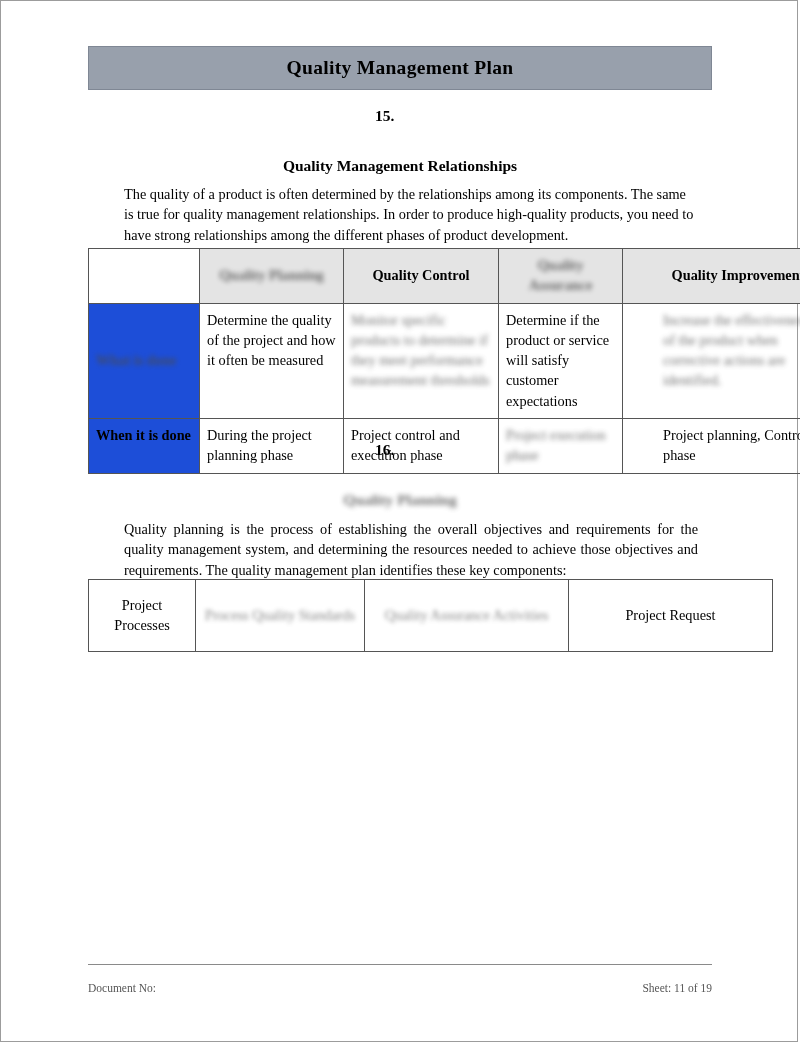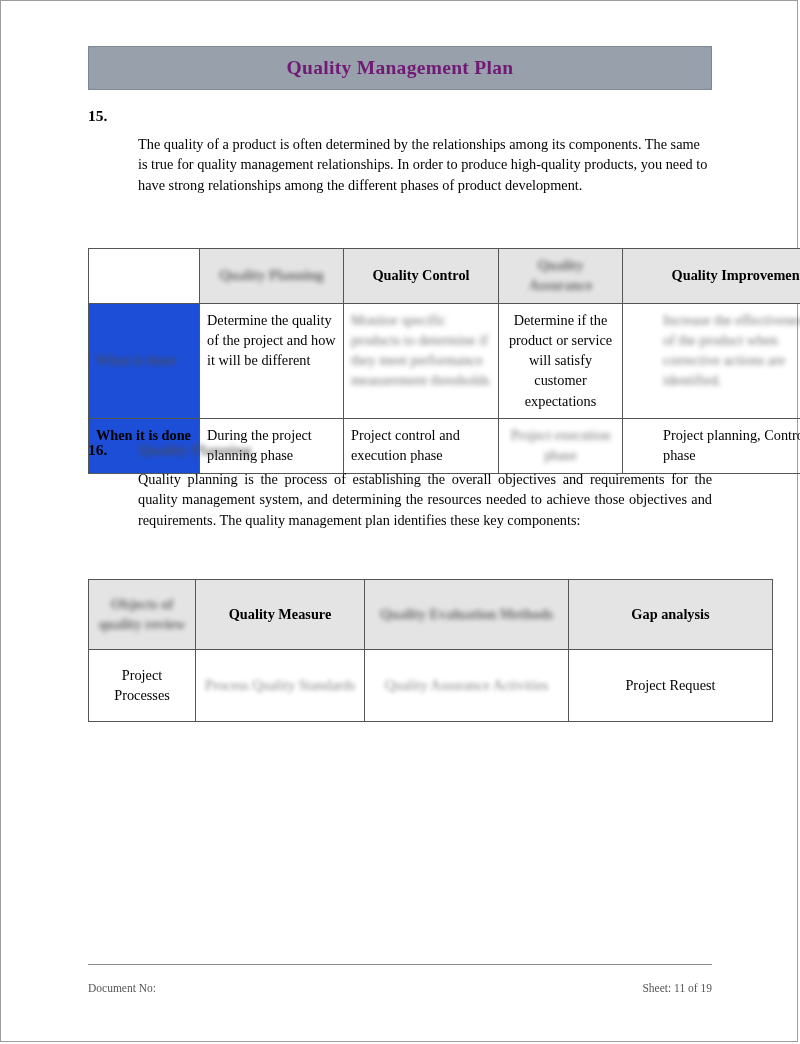--- a/index.html
+++ b/index.html
@@ -33,48 +33,49 @@
     width: 624px;
     height: 44px;
     background: #98a0ac;
     border: 1px solid #7f8794;
     box-sizing: border-box;
     display: flex;
     align-items: center;
     justify-content: center;
   }
   .title-banner .title-text {
-    color: #701a75;
+    color: #000000;
     font-size: 19.5px;
     font-weight: bold;
     letter-spacing: 0.3px;
   }
 
   
   .section {
     position: absolute;
     left: 87px;
     width: 624px;
   }
   .section-head {
     display: flex;
     align-items: center;
+    flex-direction: column;
   }
   .section-num {
     width: 50px;
     flex: 0 0 50px;
     font-size: 15.5px;
     font-weight: bold;
   }
   .section-title {
     font-size: 15.5px;
     font-weight: bold;
   }
   .section-body {
-    margin-left: 50px;
+    margin-left: 36px;
     width: 574px;
     font-size: 14.3px;
     line-height: 1.42;
     text-align: justify;
   }
   .section-body.left {
     text-align: left;
   }
 
   
@@ -121,21 +122,21 @@
     background: #ffffff;
   }
   table.doc-table td.mid {
     vertical-align: middle;
   }
 
   #table-relationships { position: absolute; left: 87px; top: 200px; }
   #table-relationships td:nth-child(1) { width: 96px; }
   #table-relationships td:nth-child(2) { width: 129px; }
   #table-relationships td:nth-child(3) { width: 140px; }
-  #table-relationships td:nth-child(4) { width: 109px; text-align: center; }
+  #table-relationships td:nth-child(4) { width: 109px; }
   #table-relationships td:nth-child(5) { width: 150px; padding-left: 40px; }
 
   #table-planning { position: absolute; left: 87px; top: 531px; }
   #table-planning td { text-align: center; vertical-align: middle; }
   #table-planning td:nth-child(1) { width: 92px; }
   #table-planning td:nth-child(2) { width: 154px; }
   #table-planning td:nth-child(3) { width: 189px; }
   #table-planning td:nth-child(4) { width: 189px; }
   #table-planning tr.body-row td { height: 58px; }
   #table-planning tr.head-row td { height: 56px; }
@@ -162,36 +163,37 @@
 
 <div class="page">
 
   <div class="title-banner">
     <span class="title-text">Quality Management Plan</span>
   </div>
 
   <div class="section" style="top:106px;">
     <div class="section-head">
       <span class="section-num">15.</span>
+      <span class="section-title">Quality Management Relationships</span>
     </div>
     <div class="section-body left" style="margin-top:9px;">The quality of a product is often determined by the relationships among its components. The same is true for quality management relationships. In order to produce high-quality products, you need to have strong relationships among the different phases of product development.</div>
   </div>
 
   <table class="doc-table" id="table-relationships">
     <tbody>
       <tr>
         <td class="blank"></td>
         <td class="hdr"><span class="blur">Quality Planning</span></td>
         <td class="hdr">Quality Control</td>
         <td class="hdr"><span class="blur">Quality Assurance</span></td>
         <td class="hdr">Quality Improvement</td>
       </tr>
       <tr>
         <td class="shaded mid"><b><span class="blur">What is done</span></b></td>
-        <td>Determine the quality of the project and how it will be different</td>
+        <td>Determine the quality of the project and how it often be measured</td>
         <td><span class="blur">Monitor specific products to determine if they meet performance measurement thresholds</span></td>
         <td>Determine if the product or service will satisfy customer expectations</td>
         <td><span class="blur">Increase the effectiveness of the product when corrective actions are identified.</span></td>
       </tr>
       <tr>
         <td class="shaded"><b><span>When it is done</span></b></td>
         <td>During the project planning phase</td>
         <td>Project control and execution phase</td>
         <td><span class="blur">Project execution phase</span></td>
         <td>Project planning, Control phase</td>
@@ -202,26 +204,20 @@
   <div class="section" style="top:440px;font-family:Liberation Serif, serif;">
     <div class="section-head">
       <span class="section-num">16.</span>
       <span class="section-title blur">Quality Planning</span>
     </div>
     <div class="section-body" style="margin-top:10px;">Quality planning is the process of establishing the overall objectives and requirements for the quality management system, and determining the resources needed to achieve those objectives and requirements. The quality management plan identifies these key components:</div>
   </div>
 
   <table class="doc-table" id="table-planning">
     <tbody>
-      <tr class="head-row">
-        <td class="hdr"><span class="blur">Objects of quality review</span></td>
-        <td class="hdr">Quality Measure</td>
-        <td class="hdr"><span class="blur">Quality Evaluation Methods</span></td>
-        <td class="hdr">Gap analysis</td>
-      </tr>
       <tr class="body-row">
         <td>Project Processes</td>
         <td><span class="blur-lite">Process Quality Standards</span></td>
         <td><span class="blur-lite">Quality Assurance Activities</span></td>
         <td>Project Request</td>
       </tr>
     </tbody>
   </table>
 
 

